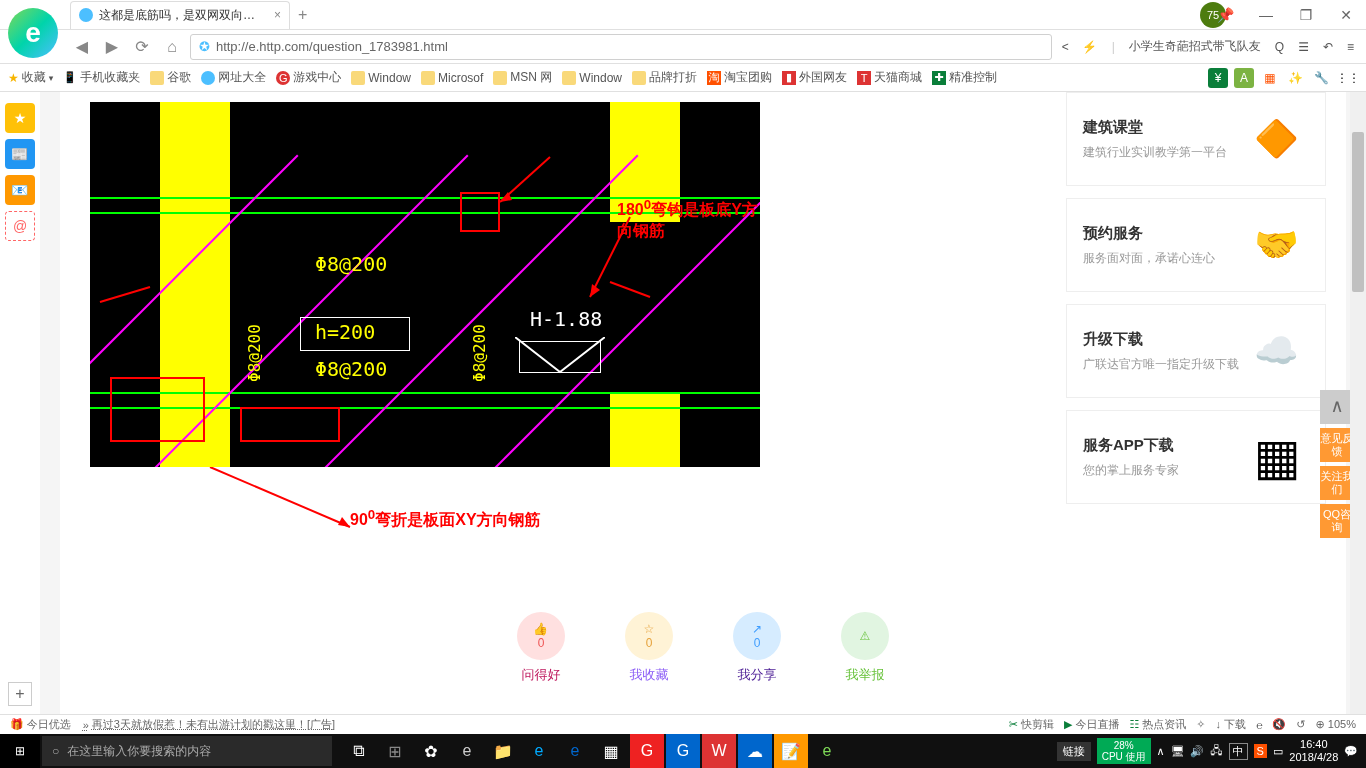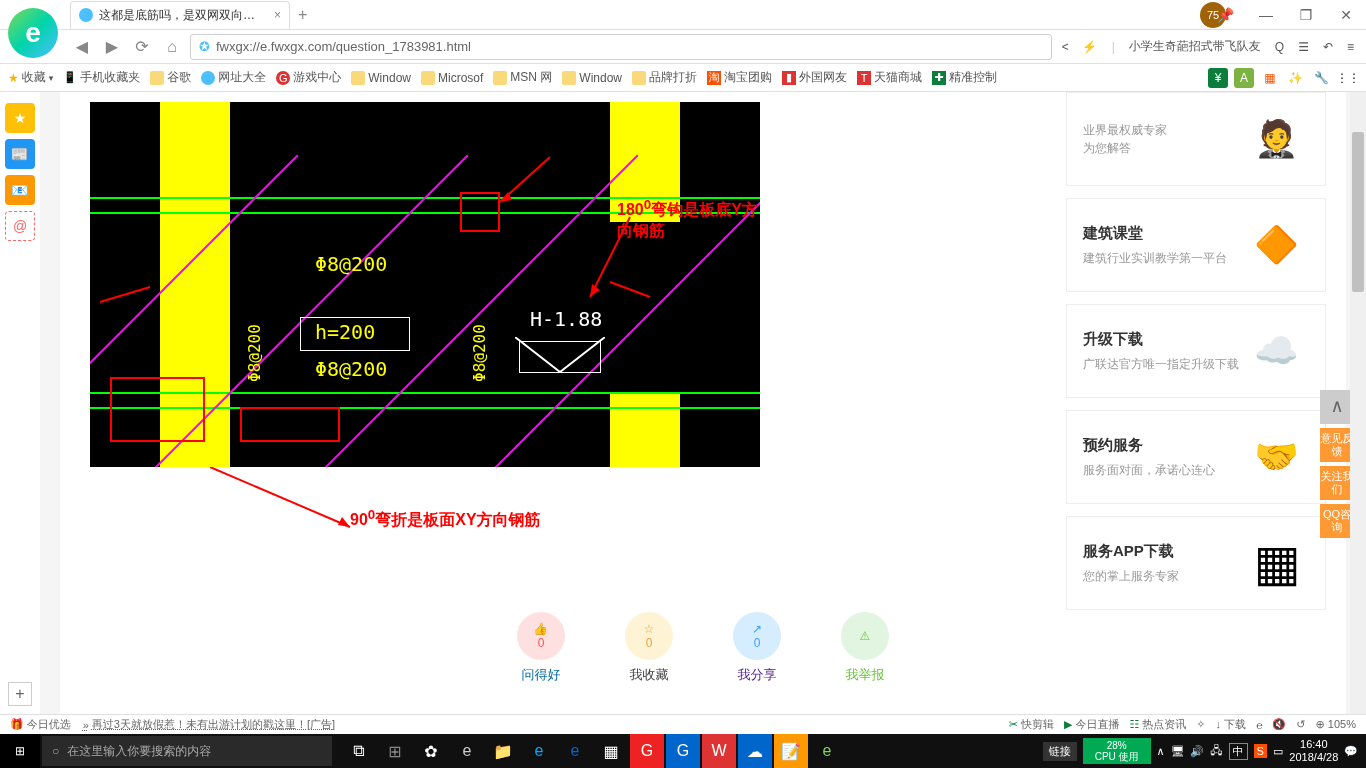--- a/index.html
+++ b/index.html
@@ -6,21 +6,21 @@
 body { width: 1366px; height: 768px; overflow: hidden; background: #fff; position: relative; }
 
 
 .titlebar { height: 30px; background: #fff; display: flex; align-items: center; border-bottom: 1px solid #e0e0e0; }
 .browser-logo { width: 50px; height: 50px; position: absolute; left: 8px; top: 8px; border-radius: 50%; background: linear-gradient(135deg, #7ed957, #00d4aa, #4cbfff); z-index: 10; display: flex; align-items: center; justify-content: center; color: #fff; font-size: 28px; font-weight: bold; }
 .tab { margin-left: 70px; height: 28px; background: #fff; border: 1px solid #ddd; border-bottom: none; border-radius: 4px 4px 0 0; display: flex; align-items: center; padding: 0 8px; font-size: 12px; max-width: 220px; }
 .tab-icon { width: 14px; height: 14px; border-radius: 50%; background: #4cbfff; margin-right: 6px; flex-shrink: 0; }
 .tab-title { white-space: nowrap; overflow: hidden; text-overflow: ellipsis; color: #333; }
 .tab-close { margin-left: 8px; color: #888; cursor: pointer; }
 .tab-add { margin-left: 8px; color: #888; font-size: 16px; cursor: pointer; }
-.score-badge { position: absolute; right: 140px; top: 2px; width: 26px; height: 26px; border-radius: 50%; background: #a16207; color: #fff; display: flex; align-items: center; justify-content: center; font-size: 11px; }
+.score-badge { position: absolute; right: 140px; top: 2px; width: 26px; height: 26px; border-radius: 50%; background: #4d7c0f; color: #fff; display: flex; align-items: center; justify-content: center; font-size: 11px; }
 .window-controls { position: absolute; right: 0; top: 0; display: flex; }
 .window-controls span { width: 40px; height: 30px; display: flex; align-items: center; justify-content: center; color: #666; font-size: 14px; cursor: pointer; }
 
 
 .addressbar { height: 34px; display: flex; align-items: center; padding: 0 8px 0 70px; border-bottom: 1px solid #e0e0e0; gap: 6px; }
 .nav-btn { width: 24px; height: 24px; display: flex; align-items: center; justify-content: center; color: #888; font-size: 16px; cursor: pointer; }
 .url-box { flex: 1; height: 26px; border: 1px solid #d0d0d0; border-radius: 3px; display: flex; align-items: center; padding: 0 8px; font-size: 13px; color: #666; }
 .addr-right { display: flex; align-items: center; gap: 6px; font-size: 12px; color: #555; }
 .addr-right span { padding: 2px 4px; }
 
@@ -80,21 +80,21 @@
 
 
 .taskbar { position: absolute; left: 0; right: 0; bottom: 0; height: 34px; background: #101010; display: flex; align-items: center; color: #fff; font-size: 12px; }
 .taskbar-start { width: 40px; height: 34px; display: flex; align-items: center; justify-content: center; background: #000; }
 .taskbar-search { background: #2a2a2a; height: 30px; width: 290px; display: flex; align-items: center; padding: 0 10px; color: #aaa; margin-left: 2px; gap: 8px; }
 .taskbar-icons { display: flex; margin-left: 10px; gap: 2px; }
 .tb-icon { width: 34px; height: 34px; display: flex; align-items: center; justify-content: center; font-size: 16px; }
 .taskbar-right { margin-left: auto; display: flex; align-items: center; gap: 6px; padding-right: 8px; font-size: 11px; }
 .taskbar-right .clock { text-align: center; line-height: 1.2; }
 .link-badge { background: #333; padding: 2px 6px; }
-.cpu-badge { background: #0a5; padding: 2px 12px; text-align: center; line-height: 1.1; font-size: 10px; }
+.cpu-badge { background: #0a5; padding: 2px 5px; text-align: center; line-height: 1.1; font-size: 10px; }
 
 .plus-btn { position: absolute; left: 8px; bottom: 62px; width: 24px; height: 24px; border: 1px solid #ccc; display: flex; align-items: center; justify-content: center; font-size: 16px; color: #666; background: #fff; }
 </style>
 </head>
 <body>
 
 <div class="browser-logo">e</div>
 
 <div class="titlebar">
   <div class="tab">
@@ -112,21 +112,21 @@
   </div>
 </div>
 
 <div class="addressbar">
   <span class="nav-btn">◀</span>
   <span class="nav-btn">▶</span>
   <span class="nav-btn">⟳</span>
   <span class="nav-btn">⌂</span>
   <div class="url-box">
     <span style="color:#4cbfff;margin-right:6px;">✪</span>
-    <span>fwxgx://e.fwxgx.com/question_1783981.html</span>
+    <span>http://e.http.com/question_1783981.html</span>
   </div>
   <div class="addr-right">
     <span>&lt;</span>
     <span style="color:#7cb342;">⚡</span>
     <span style="color:#ccc;">|</span>
     <span>小学生奇葩招式带飞队友</span>
     <span>Q</span>
     <span>☰</span>
     <span>↶</span>
     <span>≡</span>
@@ -262,72 +262,65 @@
         <polygon points="180,60 168,58 172,50" fill="#f00"></polygon>
     </svg>
     <span class="red-annot" style="left:290px;top:415px;position:absolute;"><span>90</span><sup>0</sup><span>弯折是板面XY方向钢筋</span></span>
 
     <div class="actions">
       <div class="action">
         <div class="action-circle red">
             <span>👍</span>
             <span>0</span>
           </div>
-        <span style="color:#0369a1;">问得好</span>
+        <span style="color:#be185d;">问得好</span>
       </div>
       <div class="action">
         <div class="action-circle yellow">
             <span>☆</span>
             <span>0</span>
           </div>
-        <span style="color:#404040;">我收藏</span>
+        <span style="color:#8b5cf6;">我收藏</span>
       </div>
       <div class="action">
         <div class="action-circle blue">
             <span>↗</span>
             <span>0</span>
           </div>
         <span style="color:#4c1d95;font-family:Liberation Mono, monospace;">我分享</span>
       </div>
       <div class="action">
         <div class="action-circle green">
             <span>⚠</span>
           </div>
         <span style="color:#67c23a;">我举报</span>
       </div>
     </div>
 
     <div class="right-cards">
       <div class="card">
         <div class="card-text">
-            <p style="white-space:pre-line;">业界最权威专家
-为您解答</p>
-          </div>
-        <div class="card-icon">🤵</div>
+            <h4>建筑课堂</h4>
+            <p>建筑行业实训教学第一平台</p>
+          </div>
+        <div class="card-icon" style="color:#ff6a00;">🔶</div>
       </div>
       <div class="card">
         <div class="card-text">
-            <h4>建筑课堂</h4>
-            <p>建筑行业实训教学第一平台</p>
-          </div>
-        <div class="card-icon" style="color:#ff6a00;">🔶</div>
+            <h4>预约服务</h4>
+            <p>服务面对面，承诺心连心</p>
+          </div>
+        <div class="card-icon">🤝</div>
       </div>
       <div class="card">
         <div class="card-text">
             <h4>升级下载</h4>
             <p>广联达官方唯一指定升级下载</p>
           </div>
         <div class="card-icon" style="color:#2196f3;">☁️</div>
-      </div>
-      <div class="card">
-        <div class="card-text">
-            <h4>预约服务</h4>
-            <p>服务面对面，承诺心连心</p>
-          </div>
-        <div class="card-icon">🤝</div>
       </div>
       <div class="card">
         <div class="card-text">
             <h4>服务APP下载</h4>
             <p>您的掌上服务专家</p>
           </div>
         <div class="card-icon" style="font-size:50px;">▦</div>
       </div>
     </div>
   </div>

